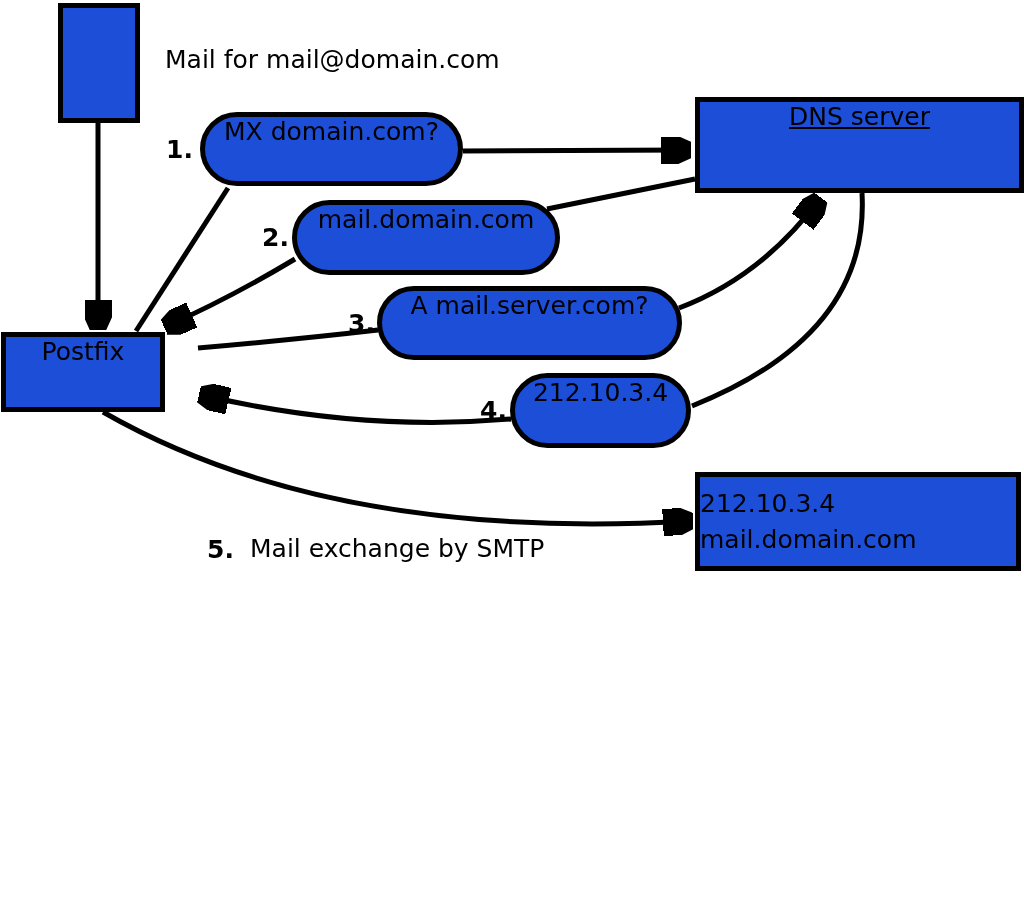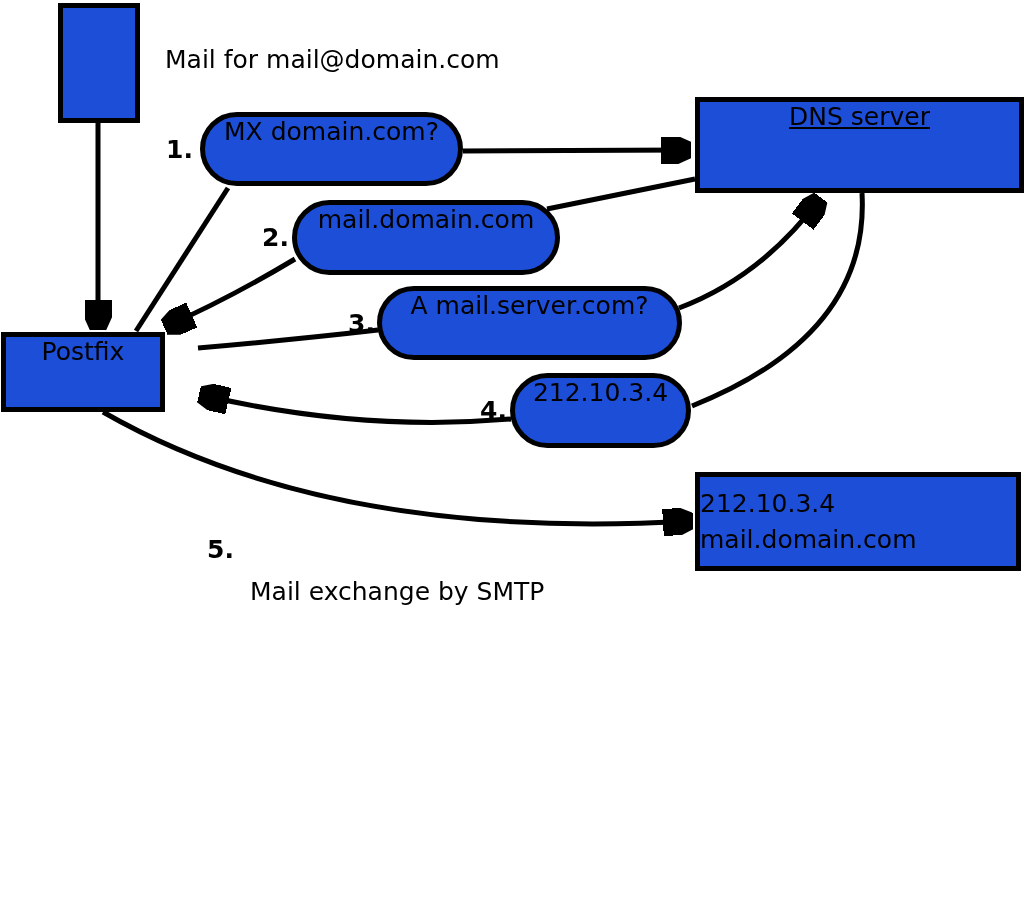--- a/index.html
+++ b/index.html
@@ -76,21 +76,21 @@
   </div>
 
   <div class="num" style="left:166px;top:112px;height:74px;">1.</div>
   <div class="num" style="left:262px;top:200px;height:75px;">2.</div>
   <div class="num" style="left:348px;top:286px;height:74px;">3.</div>
   <div class="num" style="left:480px;top:373px;height:75px;">4.</div>
   <div class="num" style="left:207px;top:534px;height:30px;">5.</div>
 
   <div class="note" style="left:165px;top:45px;">Mail for mail@domain.com</div>
 
-  <div class="note" style="left:250px;top:534px;margin-top:43px;">Mail exchange by SMTP</div>
+  <div class="note" style="left:250px;top:534px;">Mail exchange by SMTP</div>
 
   <div class="smtp" style="left:250px;top:599px;">
     
     
     
     
     
     
     
   </div>

